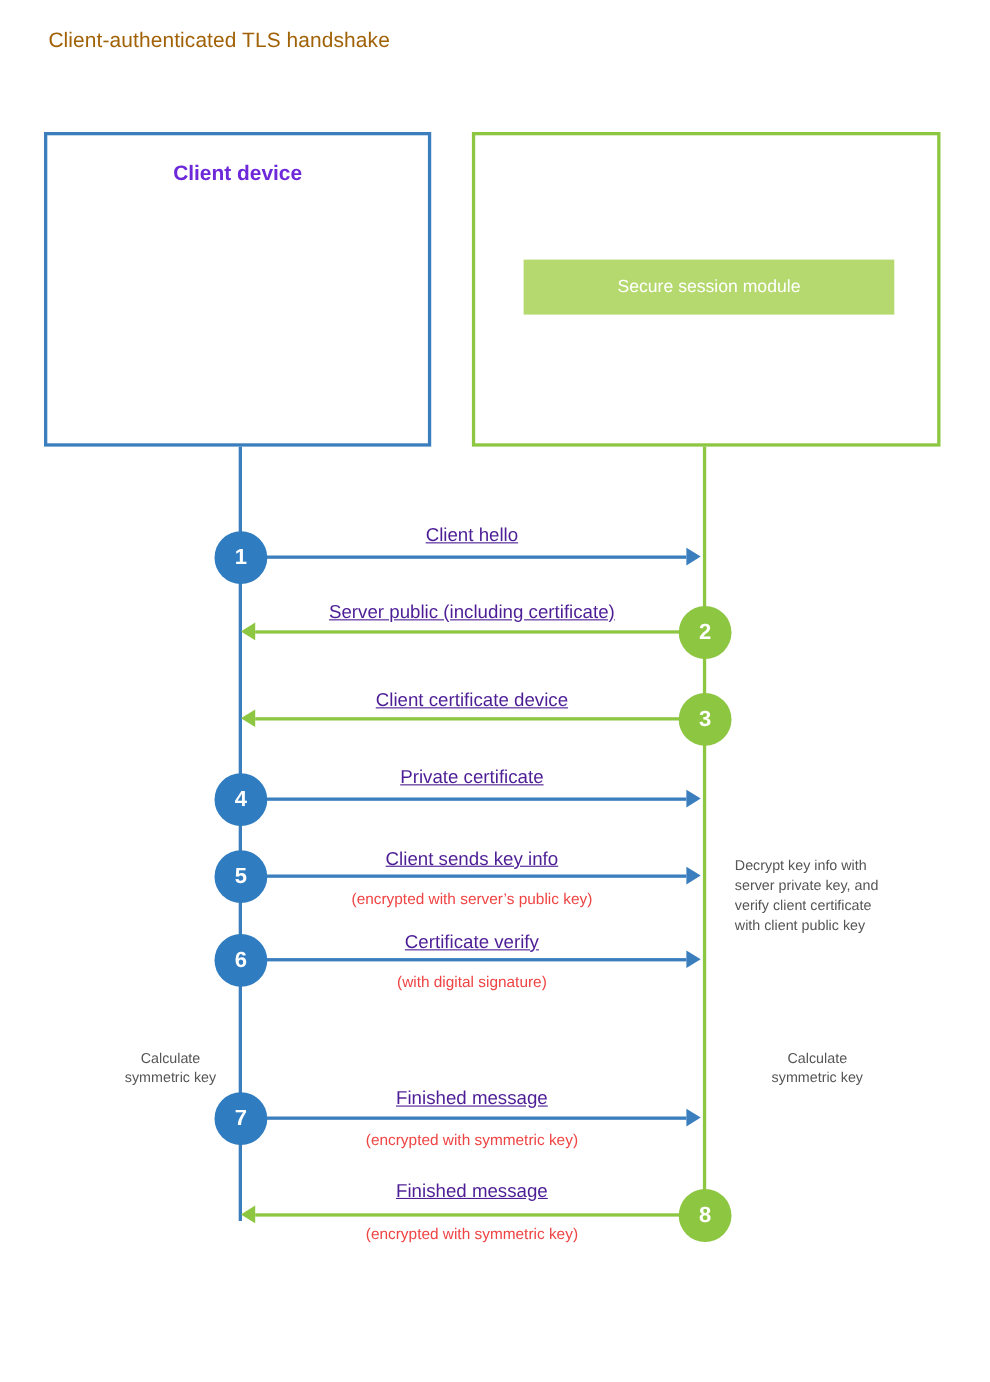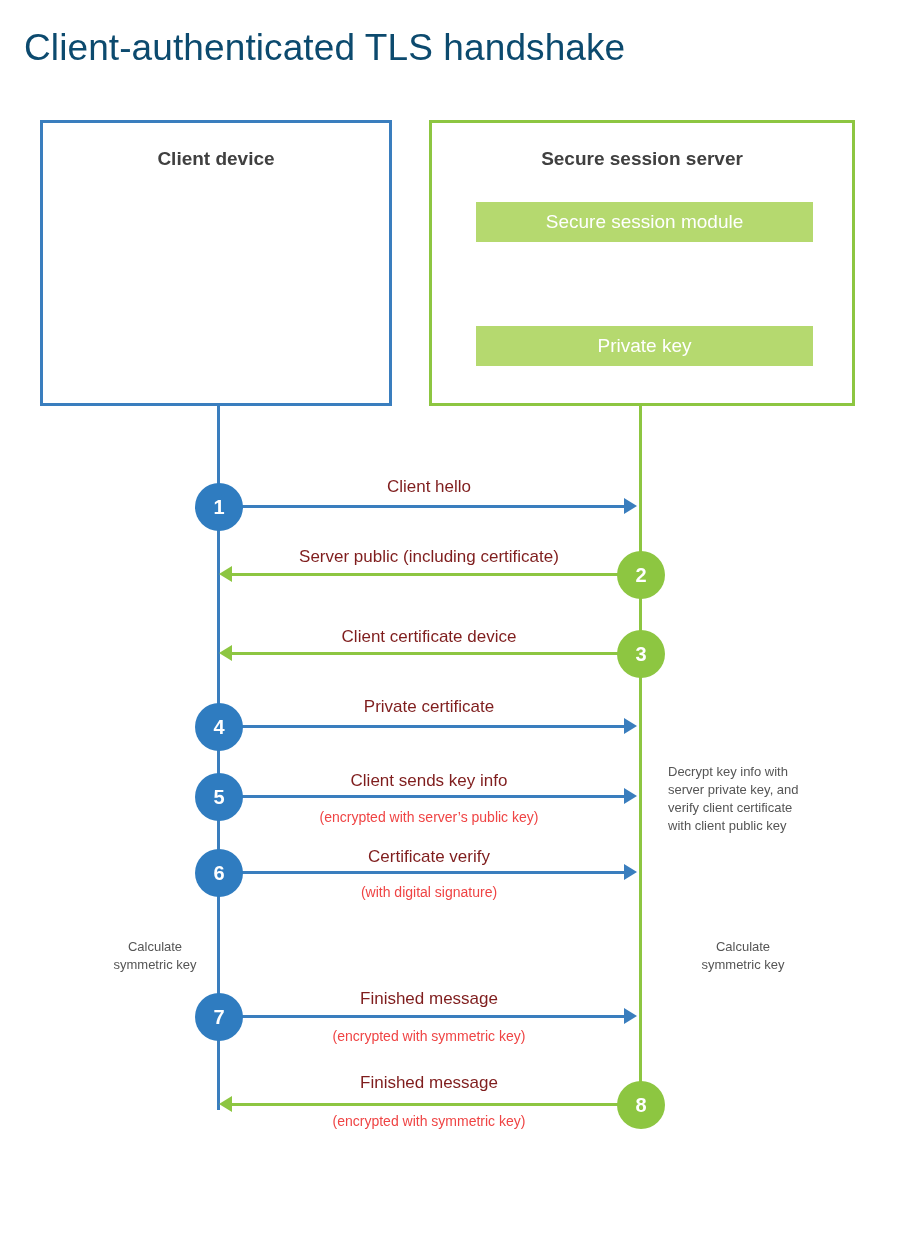--- a/index.html
+++ b/index.html
@@ -9,47 +9,47 @@
     background:#ffffff;
     font-family:"Liberation Sans", sans-serif;
     position:relative;
     overflow:hidden;
     -webkit-font-smoothing:antialiased;
   }
   .stage{position:absolute;left:0;top:0;width:900px;height:1256px;}
 
   
   .page-title{
-    position:absolute;left:24px;top:27px;
-    font-size:37px;font-weight:400;color:#0c4a6e;
+    position:absolute;left:44px;top:27px;
+    font-size:19px;font-weight:400;color:#a16207;
     letter-spacing:.1px;white-space:nowrap;
   }
 
   
   .party-box{position:absolute;background:#ffffff;box-sizing:border-box;}
   #client-box{left:40px;top:120px;width:352px;height:286px;border:3px solid #3a7ebe;}
   #server-box{left:429px;top:120px;width:426px;height:286px;border:3px solid #8dc641;}
 
   .party-title{
     position:absolute;left:0;right:0;top:25px;
-    text-align:center;font-size:19px;font-weight:bold;color:#404040;
+    text-align:center;font-size:19px;font-weight:bold;color:#6d28d9;
   }
 
   .client-app-rect{
     position:absolute;left:38px;top:78px;width:275px;height:165px;
     background:#62a0d8;color:#ffffff;
     display:flex;align-items:center;justify-content:center;text-align:center;
     font-size:19px;line-height:1.35;font-weight:400;
   }
 
   .server-bar{
-    position:absolute;left:44px;width:337px;height:40px;
+    position:absolute;left:44px;width:337px;height:50px;
     background:#b5d96f;color:#ffffff;
     display:flex;align-items:center;justify-content:center;
-    font-size:19px;font-weight:400;
+    font-size:16px;font-weight:400;margin-top:34px;
   }
   #server-bar-0{top:79px;}
   #server-bar-1{top:141px;}
   #server-bar-2{top:203px;}
 
   
   .lifeline{position:absolute;width:3px;}
   #client-lifeline{left:217px;top:406px;height:704px;background:#3a7ebe;}
   #server-lifeline{left:639px;top:406px;height:700px;background:#8dc641;}
 
@@ -72,50 +72,46 @@
     position:absolute;width:48px;height:48px;border-radius:50%;
     display:flex;align-items:center;justify-content:center;
     color:#ffffff;font-size:20px;font-weight:bold;
   }
   .step-circle.blue{background:#2f7cc0;left:195px;}
   .step-circle.green{background:#8dc641;left:617px;}
 
   
   .msg-label{
     position:absolute;text-align:center;
-    font-size:17px;color:#7f1d1d;white-space:nowrap;
+    font-size:17px;color:#4c1d95;white-space:nowrap;text-decoration:underline;
   }
   .msg-sublabel{
     position:absolute;text-align:center;
     font-size:14px;color:#ef4444;white-space:nowrap;
   }
   .side-note{
-    position:absolute;font-size:13px;color:#555555;line-height:1.38;
+    position:absolute;font-size:13px;color:#555555;line-height:1.38;margin-top:15px;
   }
   .side-note.left-note{text-align:center;}
   .side-note.right-note{text-align:left;}
 </style>
 </head>
 <body>
 
 <div class="stage">
 
   <div class="page-title">Client-authenticated TLS handshake</div>
 
   <div class="party-box" id="client-box">
     <div class="party-title">Client device</div>
   </div>
 
   <div class="party-box" id="server-box">
-    <div class="party-title">Secure session server</div>
     <div class="server-bar" id="server-bar-0">
       <span>Secure session module</span>
-    </div>
-    <div class="server-bar" id="server-bar-2">
-      <span>Private key</span>
     </div>
   </div>
 
   <div class="lifeline" id="client-lifeline"></div>
   <div class="lifeline" id="server-lifeline"></div>
 
   <div class="msg-label" style="left:219px;top:477px;width:420px;">Client hello</div>
   <div class="msg-line blue" style="left:219px;top:505px;width:405px;"></div>
   <div class="arrow-head right blue" style="left:624px;top:498px;"></div>
   <div class="step-circle blue" style="top:483px;">

